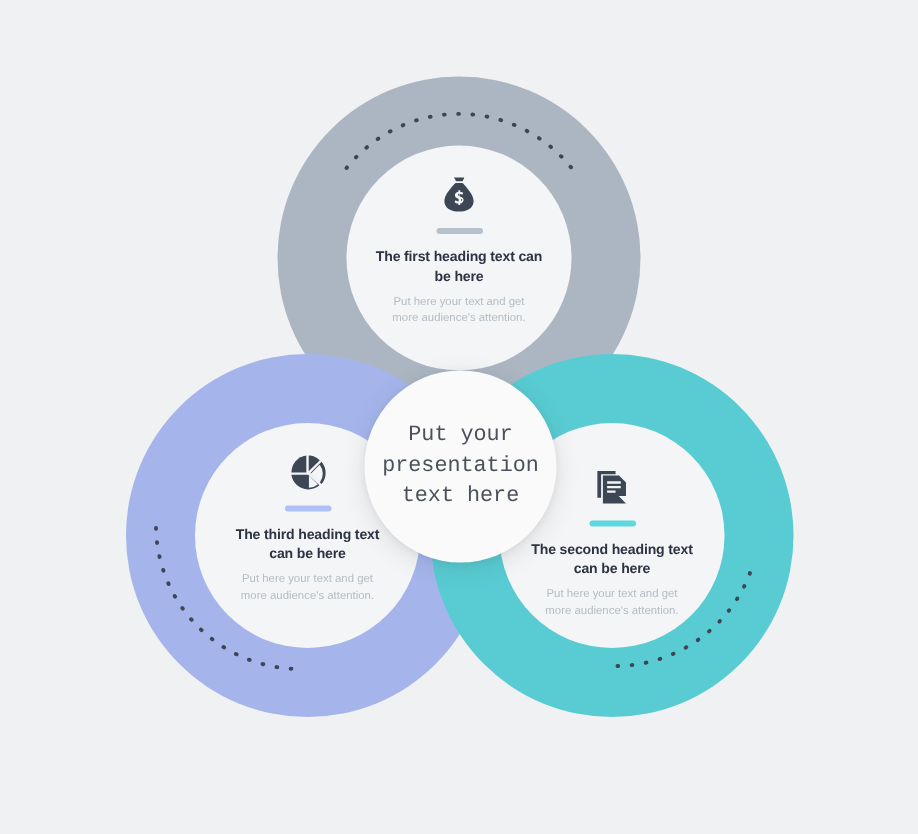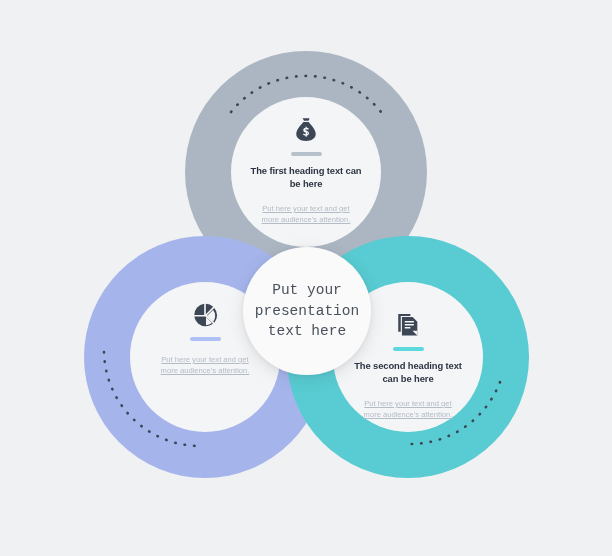--- a/index.html
+++ b/index.html
@@ -85,26 +85,25 @@
   .card-heading {
     margin-top:9px;
     font-size:9.4px;
     font-weight:bold;
     line-height:1.33;
     color:#2c3443;
     letter-spacing:-0.1px;
     width:112px;
   }
   .card-body {
-    margin-top:13px;
+    margin-top:5px;
     font-size:7.6px;
     line-height:1.45;
     color:#b3bcc6;
     width:100px;
-    text-decoration:underline;
   }
 
   
   .center-bubble {
     position:absolute;
     left:243px; top:247px;
     width:128px; height:128px;
     border-radius:50%;
     background:#fafafa;
     box-shadow:0 4px 16px rgba(60,70,84,0.14), 0 1px 4px rgba(60,70,84,0.08);
@@ -175,20 +174,21 @@
       <svg viewBox="0 0 24 24" fill="currentColor">
         <path d="M11.25 1.6A10.4 10.4 0 0 0 2.1 11.95h9.15z"></path>
         <path d="M12.75 1.6v9.6l6.8-6.8a10.35 10.35 0 0 0-6.8-2.8z"></path>
         <path d="M20.6 5.46 13.8 12.25l6.8 6.8a10.35 10.35 0 0 0 0-13.6z"></path>
         <path d="M2.1 13.45a10.4 10.4 0 0 0 10.4 8.95c2.6 0 5-.96 6.84-2.55L12.4 13.45z"></path>
         <path fill="#f4f5f6" d="M12.9 13.9 18.4 19.4a8.85 8.85 0 0 1-5.5 1.95z"></path>
         <path fill="#f4f5f6" d="M19.5 18.3 14 12.8l5.5-5.5a8.85 8.85 0 0 1 0 11z"></path>
       </svg>
     </div>
     <div class="accent-bar" style="background:#afc0f7"></div>
+    <div class="card-heading">The third heading text can be here</div>
     <div class="card-body">Put here your text and get more audience's attention.</div>
   </div>
 
   <div class="center-bubble">
     <div class="center-text">Put your
 presentation
 text here</div>
   </div>
 
 </div>

